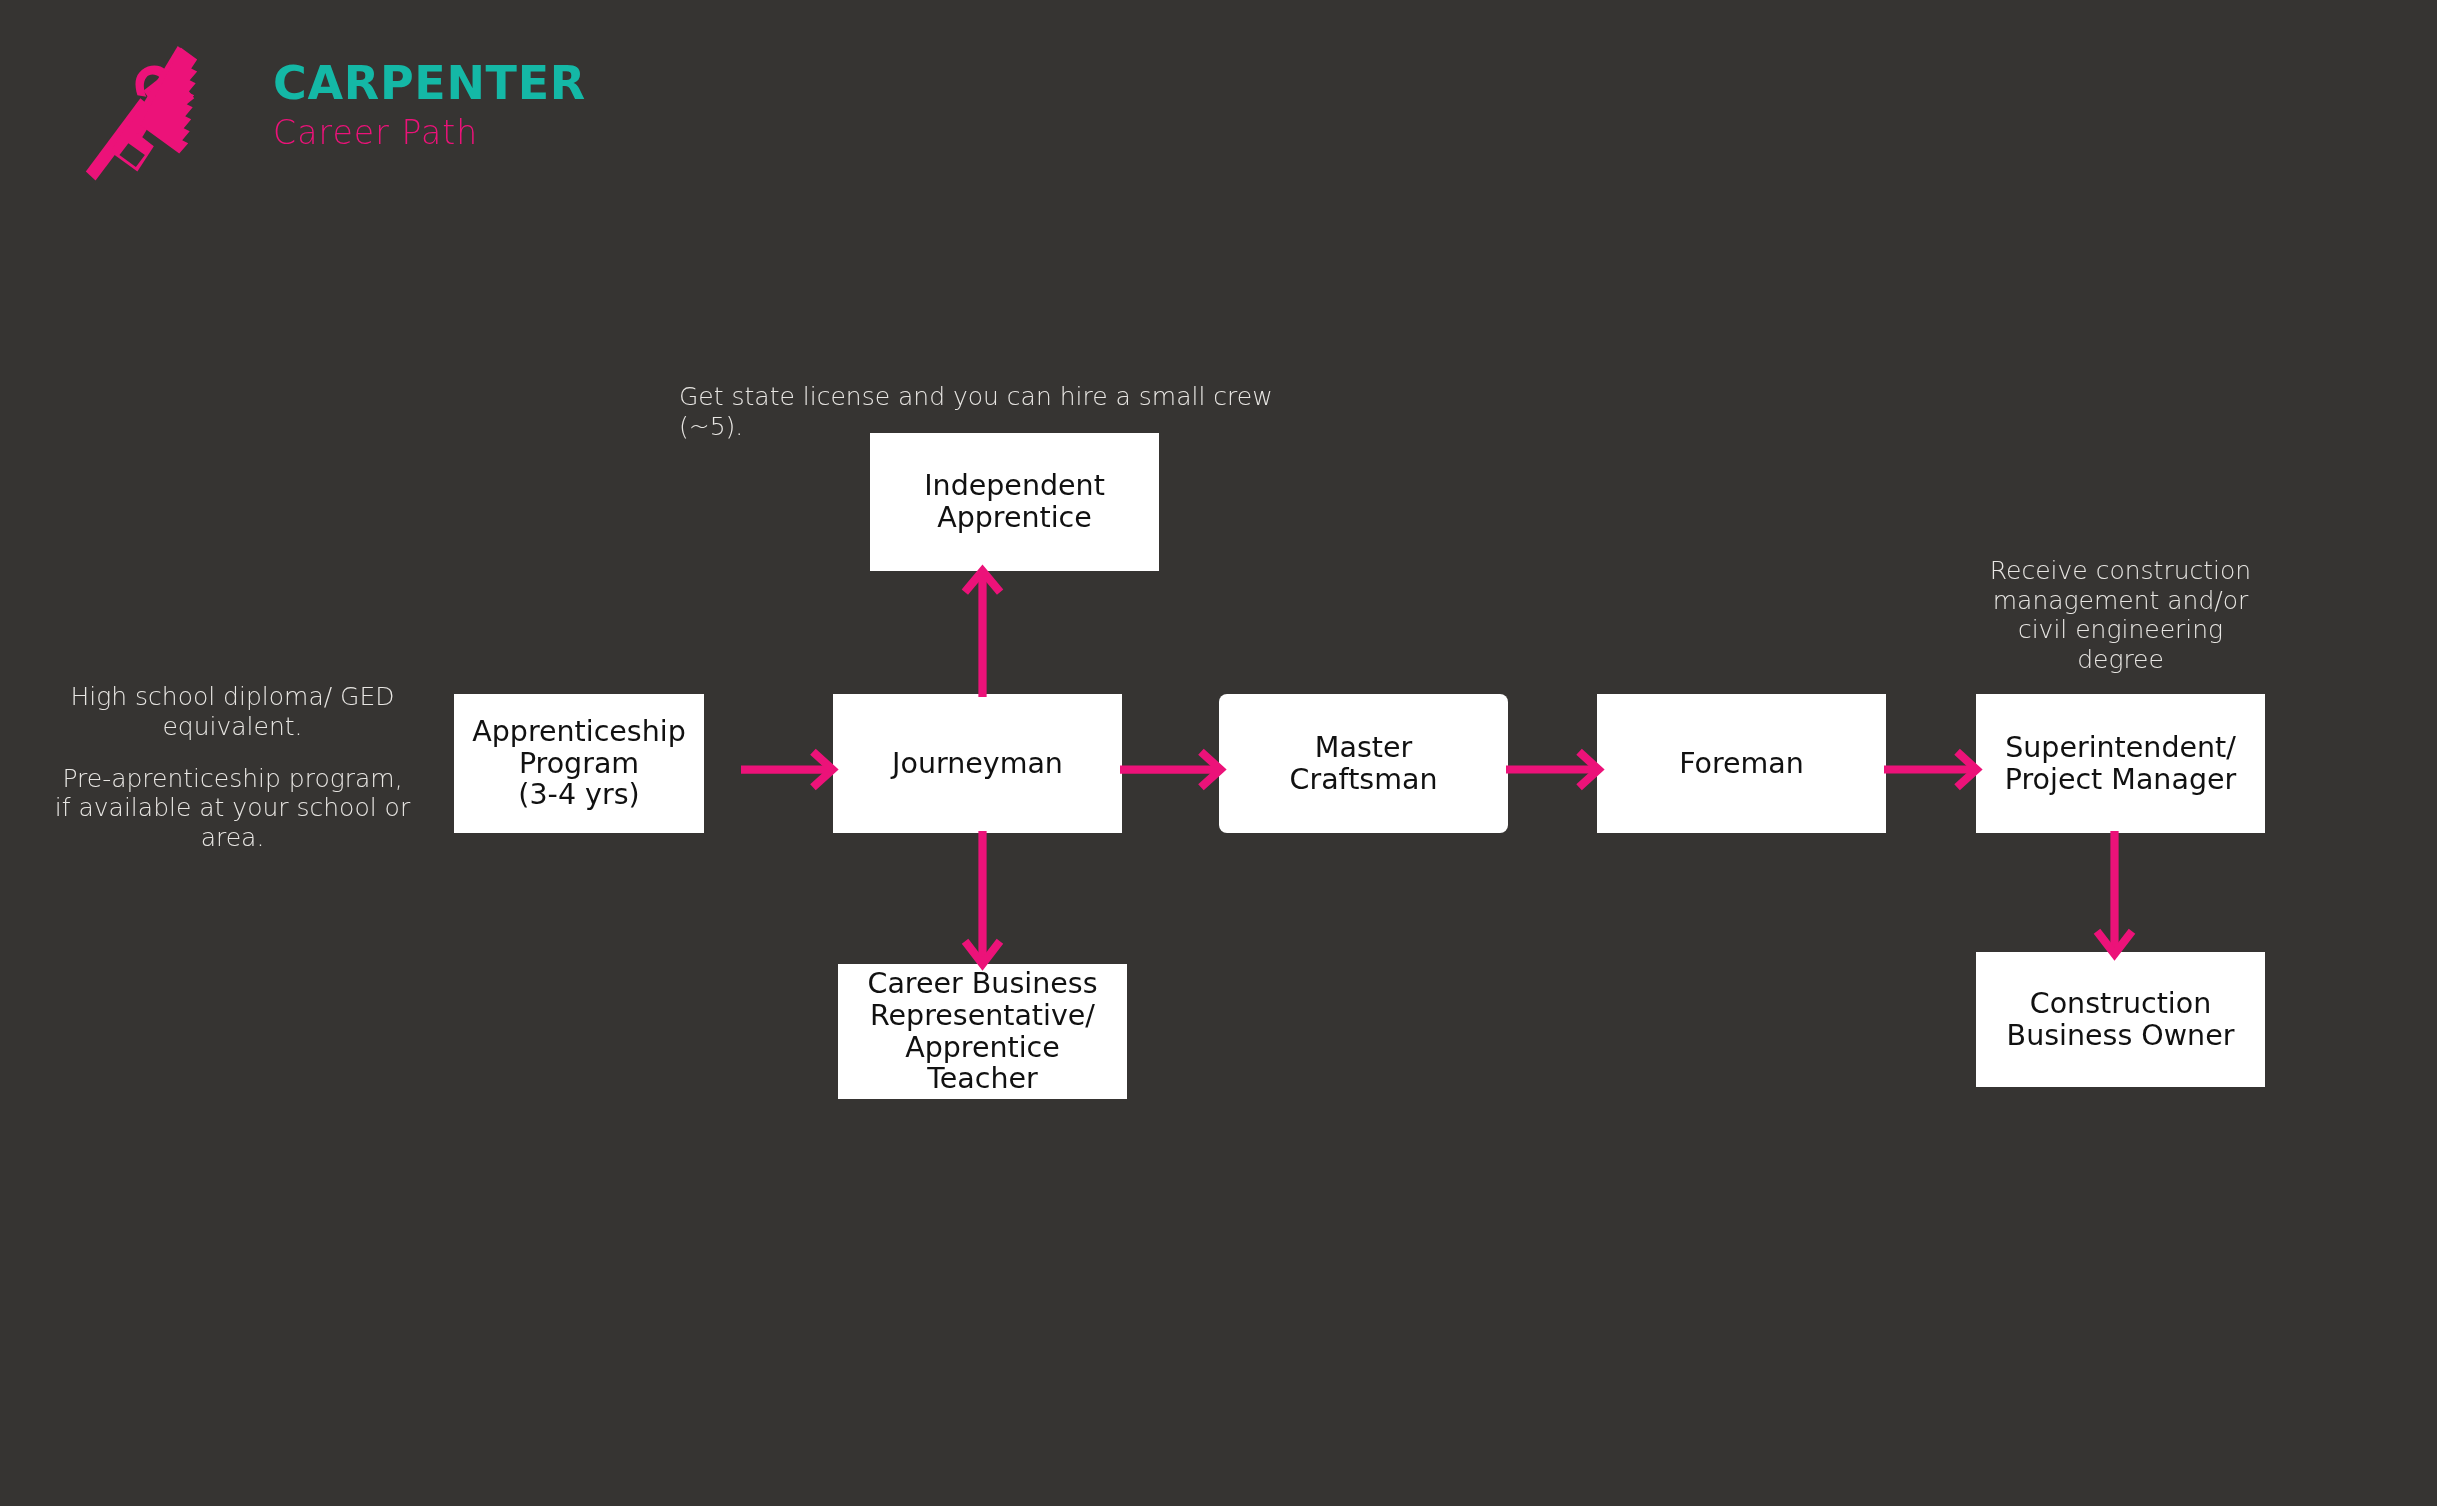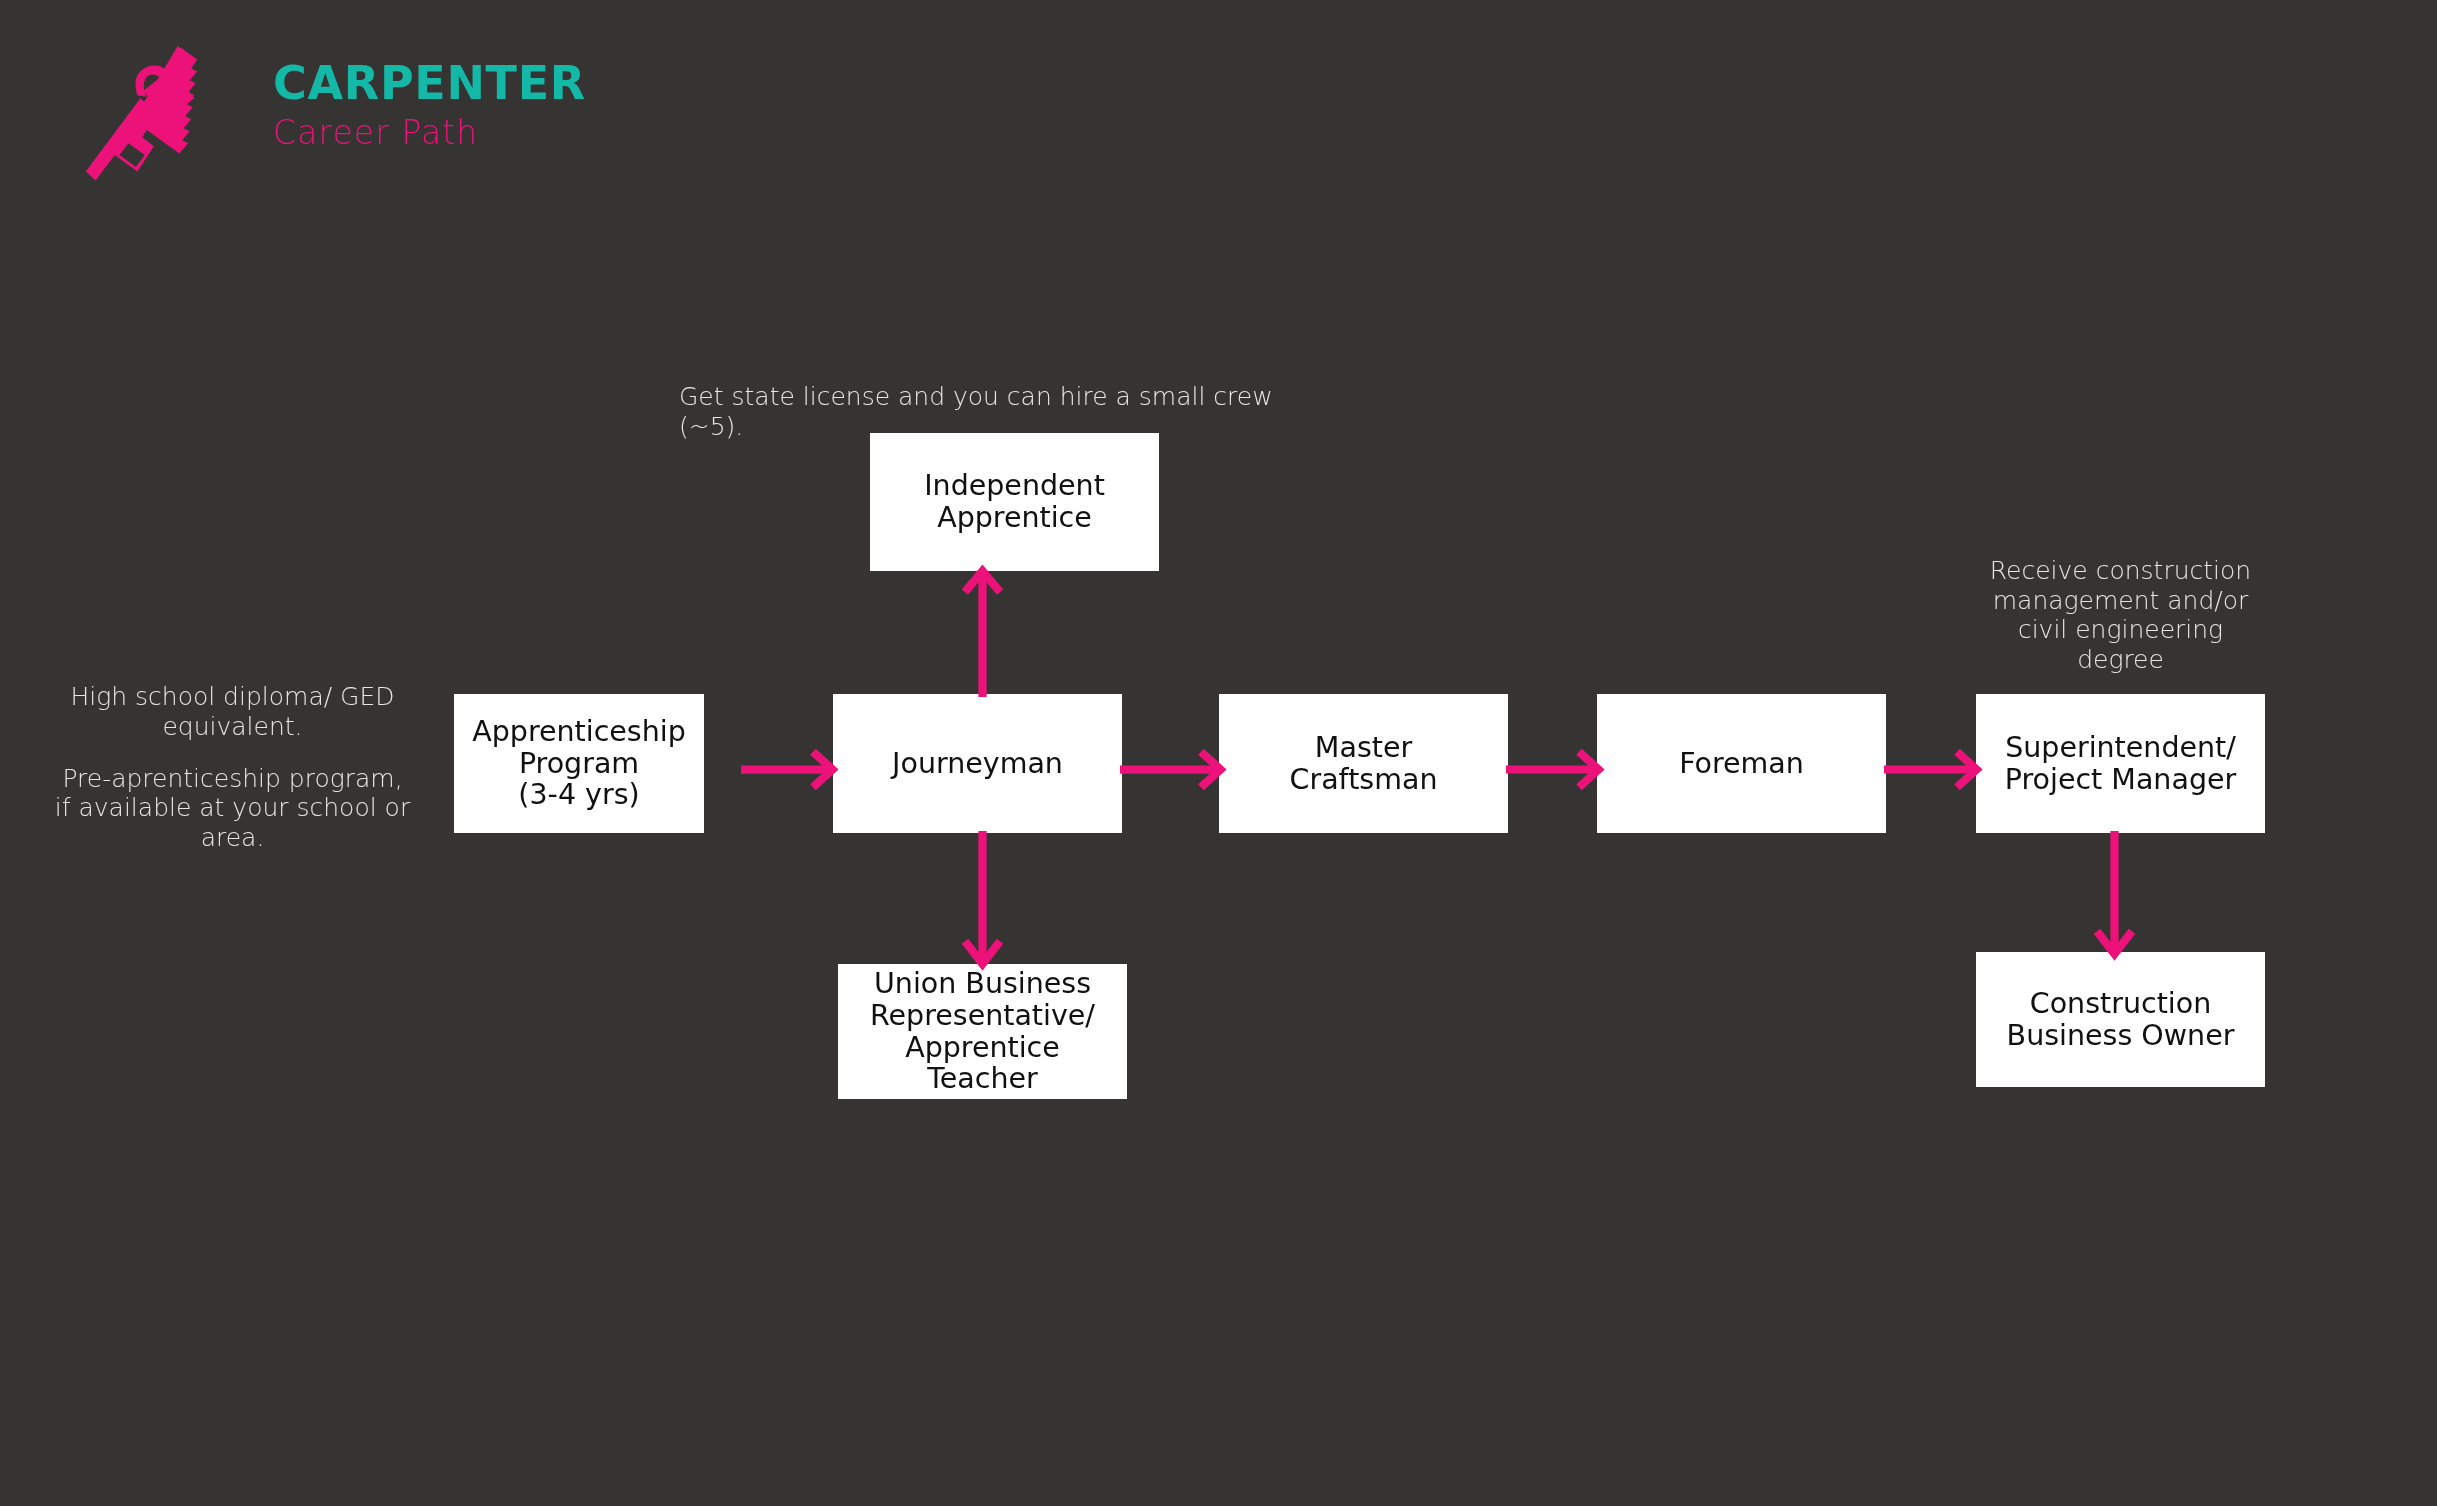--- a/index.html
+++ b/index.html
@@ -167,27 +167,27 @@
 
   <div class="node" style="left:870px; top:433px; width:289px; height:138px;">
     <span class="lines">
       <span class="ln">Independent</span>
       <span class="ln">Apprentice</span>
     </span>
   </div>
 
   <div class="node" style="left:838px; top:964px; width:289px; height:135px;">
     <span class="lines">
-      <span class="ln">Union Business</span>
+      <span class="ln">Career Business</span>
       <span class="ln">Representative/</span>
       <span class="ln">Apprentice Teacher</span>
     </span>
   </div>
 
-  <div class="node" style="left:1219px; top:694px; width:289px; height:139px;">
+  <div class="node" style="left:1219px; top:694px; width:289px; height:139px;border-radius:8px;">
     <span class="lines">
       <span class="ln">Master</span>
       <span class="ln">Craftsman</span>
     </span>
   </div>
 
   <div class="node" style="left:1597px; top:694px; width:289px; height:139px;">
     <span class="lines">
       <span class="ln">Foreman</span>
     </span>

